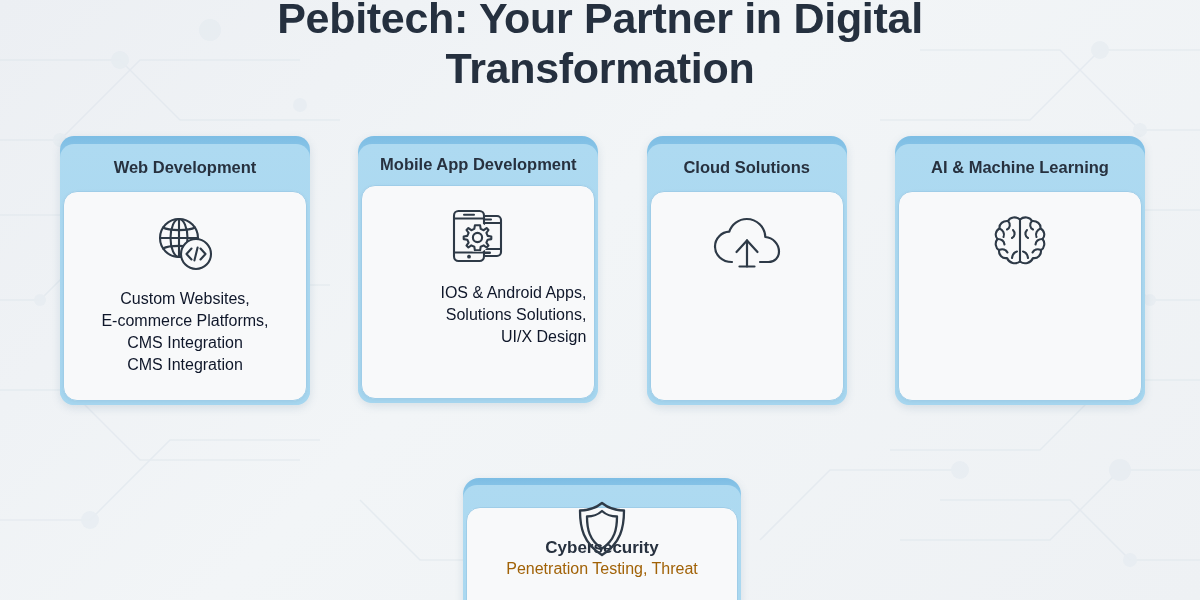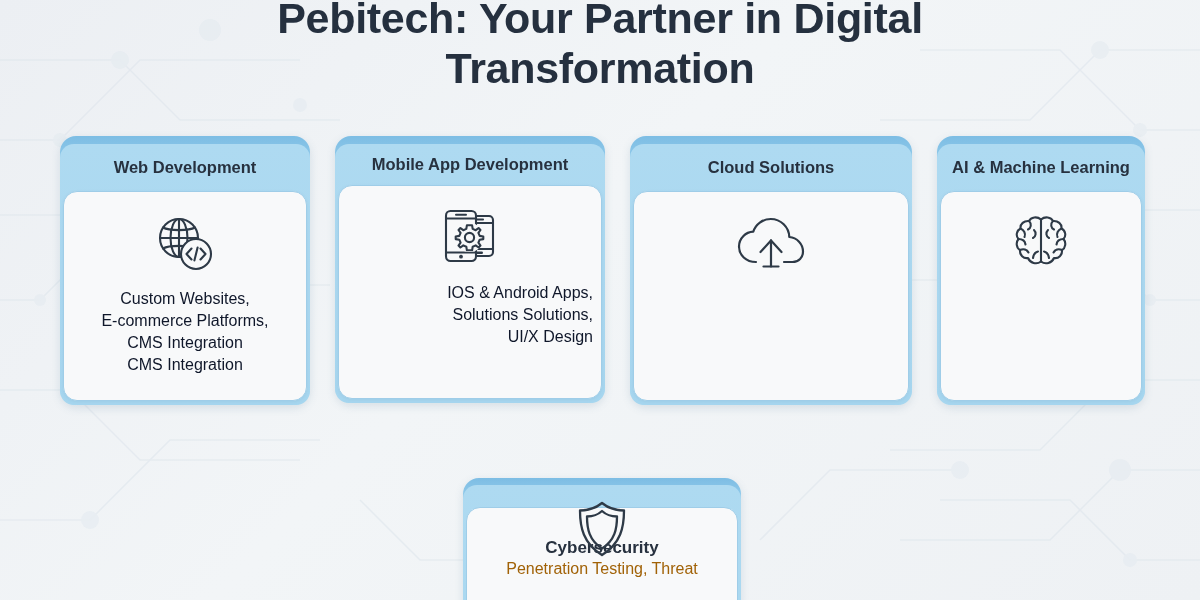--- a/index.html
+++ b/index.html
@@ -61,24 +61,24 @@
 
   .card {
     position: relative;
     width: 250px;
     border-radius: 16px;
     background: linear-gradient(180deg, #7dbde4 0%, #9fd3ee 16%, #a9d8f0 100%);
     box-shadow: 0 3px 9px rgba(80,120,150,0.17);
     padding-top: 8px;
     box-sizing: border-box;
   }
-  .card.w1 { width: 250px; }
-  .card.w2 { width: 270px; }
-  .card.w3 { width: 282px; }
-  .card.w4 { width: 208px; }
+  .card.w1 { width: 250px; border-radius: 14px; }
+  .card.w2 { width: 240px; }
+  .card.w3 { width: 200px; }
+  .card.w4 { width: 250px; }
 
   .card-inner {
     position: relative;
     border-radius: 14px;
     background: linear-gradient(180deg, #aedaf1 0%, #a6d6ef 100%);
     overflow: hidden;
   }
 
   .card-title {
     color: #27313f;

